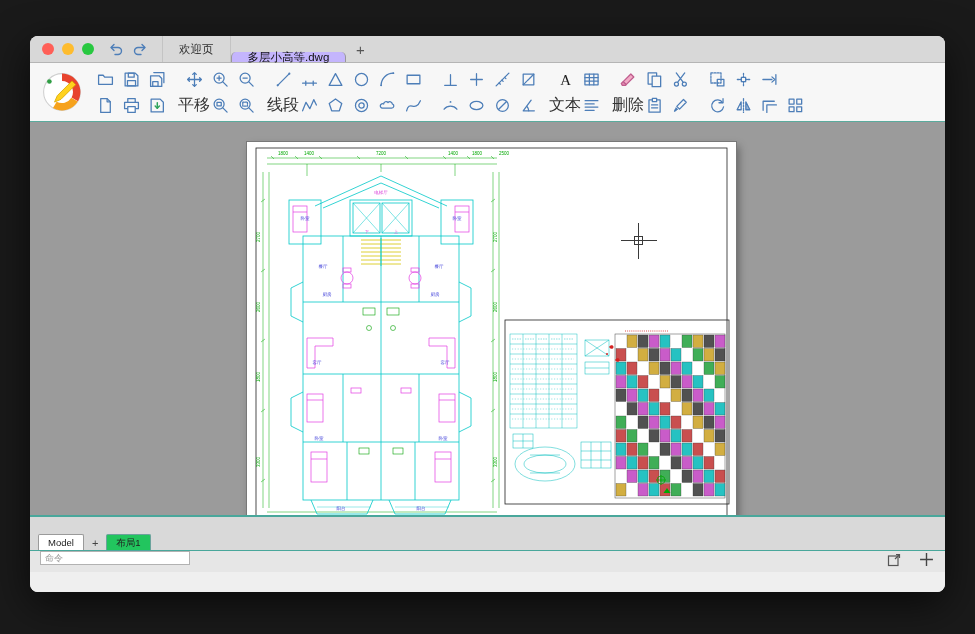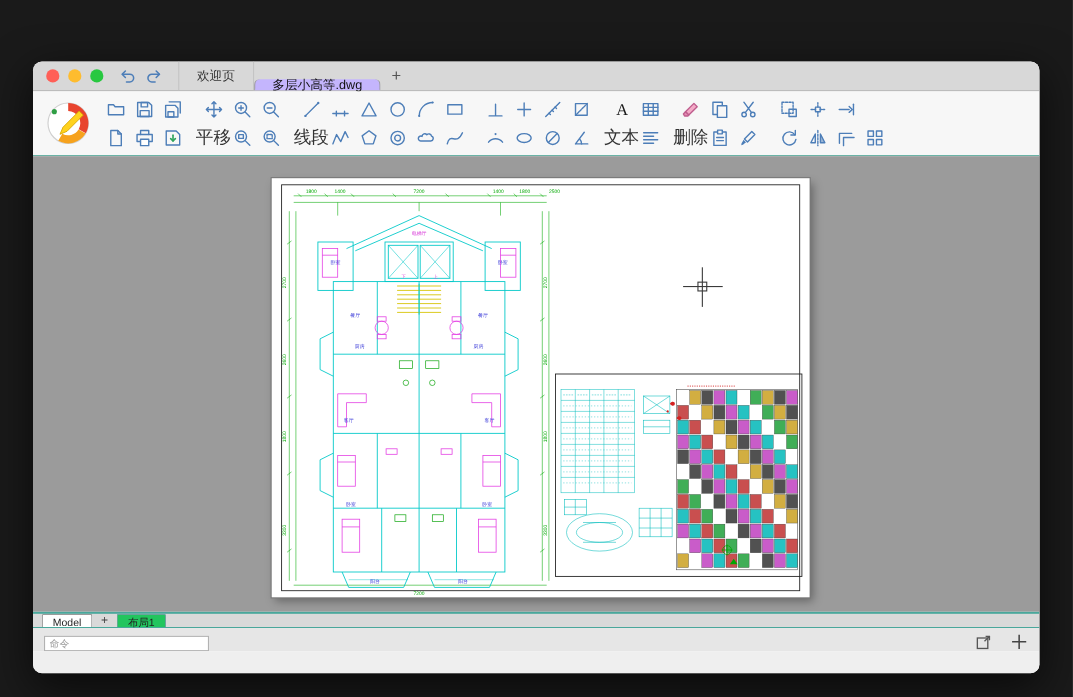--- a/index.html
+++ b/index.html
@@ -1,18 +1,18 @@
 <!DOCTYPE html>
 <html><head>
 <meta charset="utf-8">
 <style>
   *{margin:0;padding:0;box-sizing:border-box}
   html,body{width:975px;height:634px;overflow:hidden;background:#1a1a1a;font-family:"Liberation Sans",sans-serif}
   .stage{position:absolute;inset:0;background:#1a1a1a}
-  .window{position:absolute;left:30px;top:56px;width:915px;height:556px;background:#fff;border-radius:8px;
+  .window{position:absolute;left:30px;top:36px;width:915px;height:556px;background:#fff;border-radius:8px;
           overflow:hidden;box-shadow:0 12px 40px rgba(0,0,0,.65);display:flex;flex-direction:column}
   
   .titlebar{height:27px;background:#d8d8d8;border-bottom:1px solid #b5b5b5;display:flex;align-items:stretch;flex:0 0 auto}
   .traffic{display:flex;gap:8px;align-items:center;padding:0 10px 0 12px}
   .tl{width:12px;height:12px;border-radius:50%;display:inline-block}
   .tl.red{background:#ff5f57}.tl.yellow{background:#febc2e}.tl.green{background:#28c840}
   .histbtn{width:24px;display:flex;align-items:center;justify-content:center}
   .tabs{display:flex;margin-left:10px}
   .doc-tab{padding:0 16px;display:flex;align-items:center;font-size:11.5px;color:#333;
            border-left:1px solid #c4c4c4;border-right:1px solid #c4c4c4;white-space:nowrap}
@@ -30,29 +30,29 @@
   .tb-lab{height:26px;display:flex;align-items:center;justify-content:center;font-size:16px;color:#333;white-space:nowrap}
   
   .canvas{flex:1;background:#9b9b9b;position:relative;overflow:hidden}
   .paper{position:absolute;left:217px;top:20px;width:489px;height:381px;background:#fff;
          box-shadow:0 0 0 1px #787878,3px 4px 8px rgba(0,0,0,.35)}
   .crosshair{position:absolute;left:591px;top:101px;width:36px;height:36px}
   .crosshair::before{content:"";position:absolute;left:0;right:0;top:17px;height:1px;background:#3a3a3a}
   .crosshair::after{content:"";position:absolute;top:0;bottom:0;left:17px;width:1px;background:#3a3a3a}
   .pickbox{position:absolute;left:13px;top:13px;width:9px;height:9px;border:1px solid #3a3a3a}
   
-  .layoutbar{height:15px;background:#d9d9d9;border-top:2px solid #49a79b;border-bottom:1px solid #49a79b;
-             display:flex;padding-left:8px;flex:0 0 auto}
+  .layoutbar{height:36px;background:#d9d9d9;border-top:2px solid #49a79b;border-bottom:1px solid #49a79b;
+             display:flex;align-items:flex-end;padding-left:8px;flex:0 0 auto}
   .ltab{font-size:9.5px;line-height:13px;padding:1px 9px;border:1px solid #9a9a9a;border-bottom:none;
         background:#c7c7c7;color:#222;margin-right:2px;border-radius:2px 2px 0 0}
   .ltab.active{background:#fff}
   .ltab.teal{background:#22c55e;border-color:#6ba39c}
   .ladd{font-size:11px;padding:0 6px 1px;color:#444;margin-right:2px}
   
-  .cmdbar{height:21px;background:#e6e6e6;display:flex;align-items:flex-end;padding:0 10px;gap:16px;flex:0 0 auto}
+  .cmdbar{height:21px;background:#e6e6e6;display:flex;align-items:flex-start;padding:0 10px;gap:16px;flex:0 0 auto}
   .cmdinput{width:150px;height:14px;border:1px solid #b2b2b2;background:#fff;font-size:9px;padding:0 4px;color:#333;
             font-family:"Liberation Sans",sans-serif}
   .cmdinput::placeholder{color:#9a9a9a}
   .spacer{flex:1}
   .cmdicon{width:17px;height:17px;display:flex;align-items:center;justify-content:center}
   .footer{height:20px;background:#efefef;flex:0 0 auto}
   .dwg text{font-family:"Liberation Sans",sans-serif}
 </style>
 </head>
 <body>

